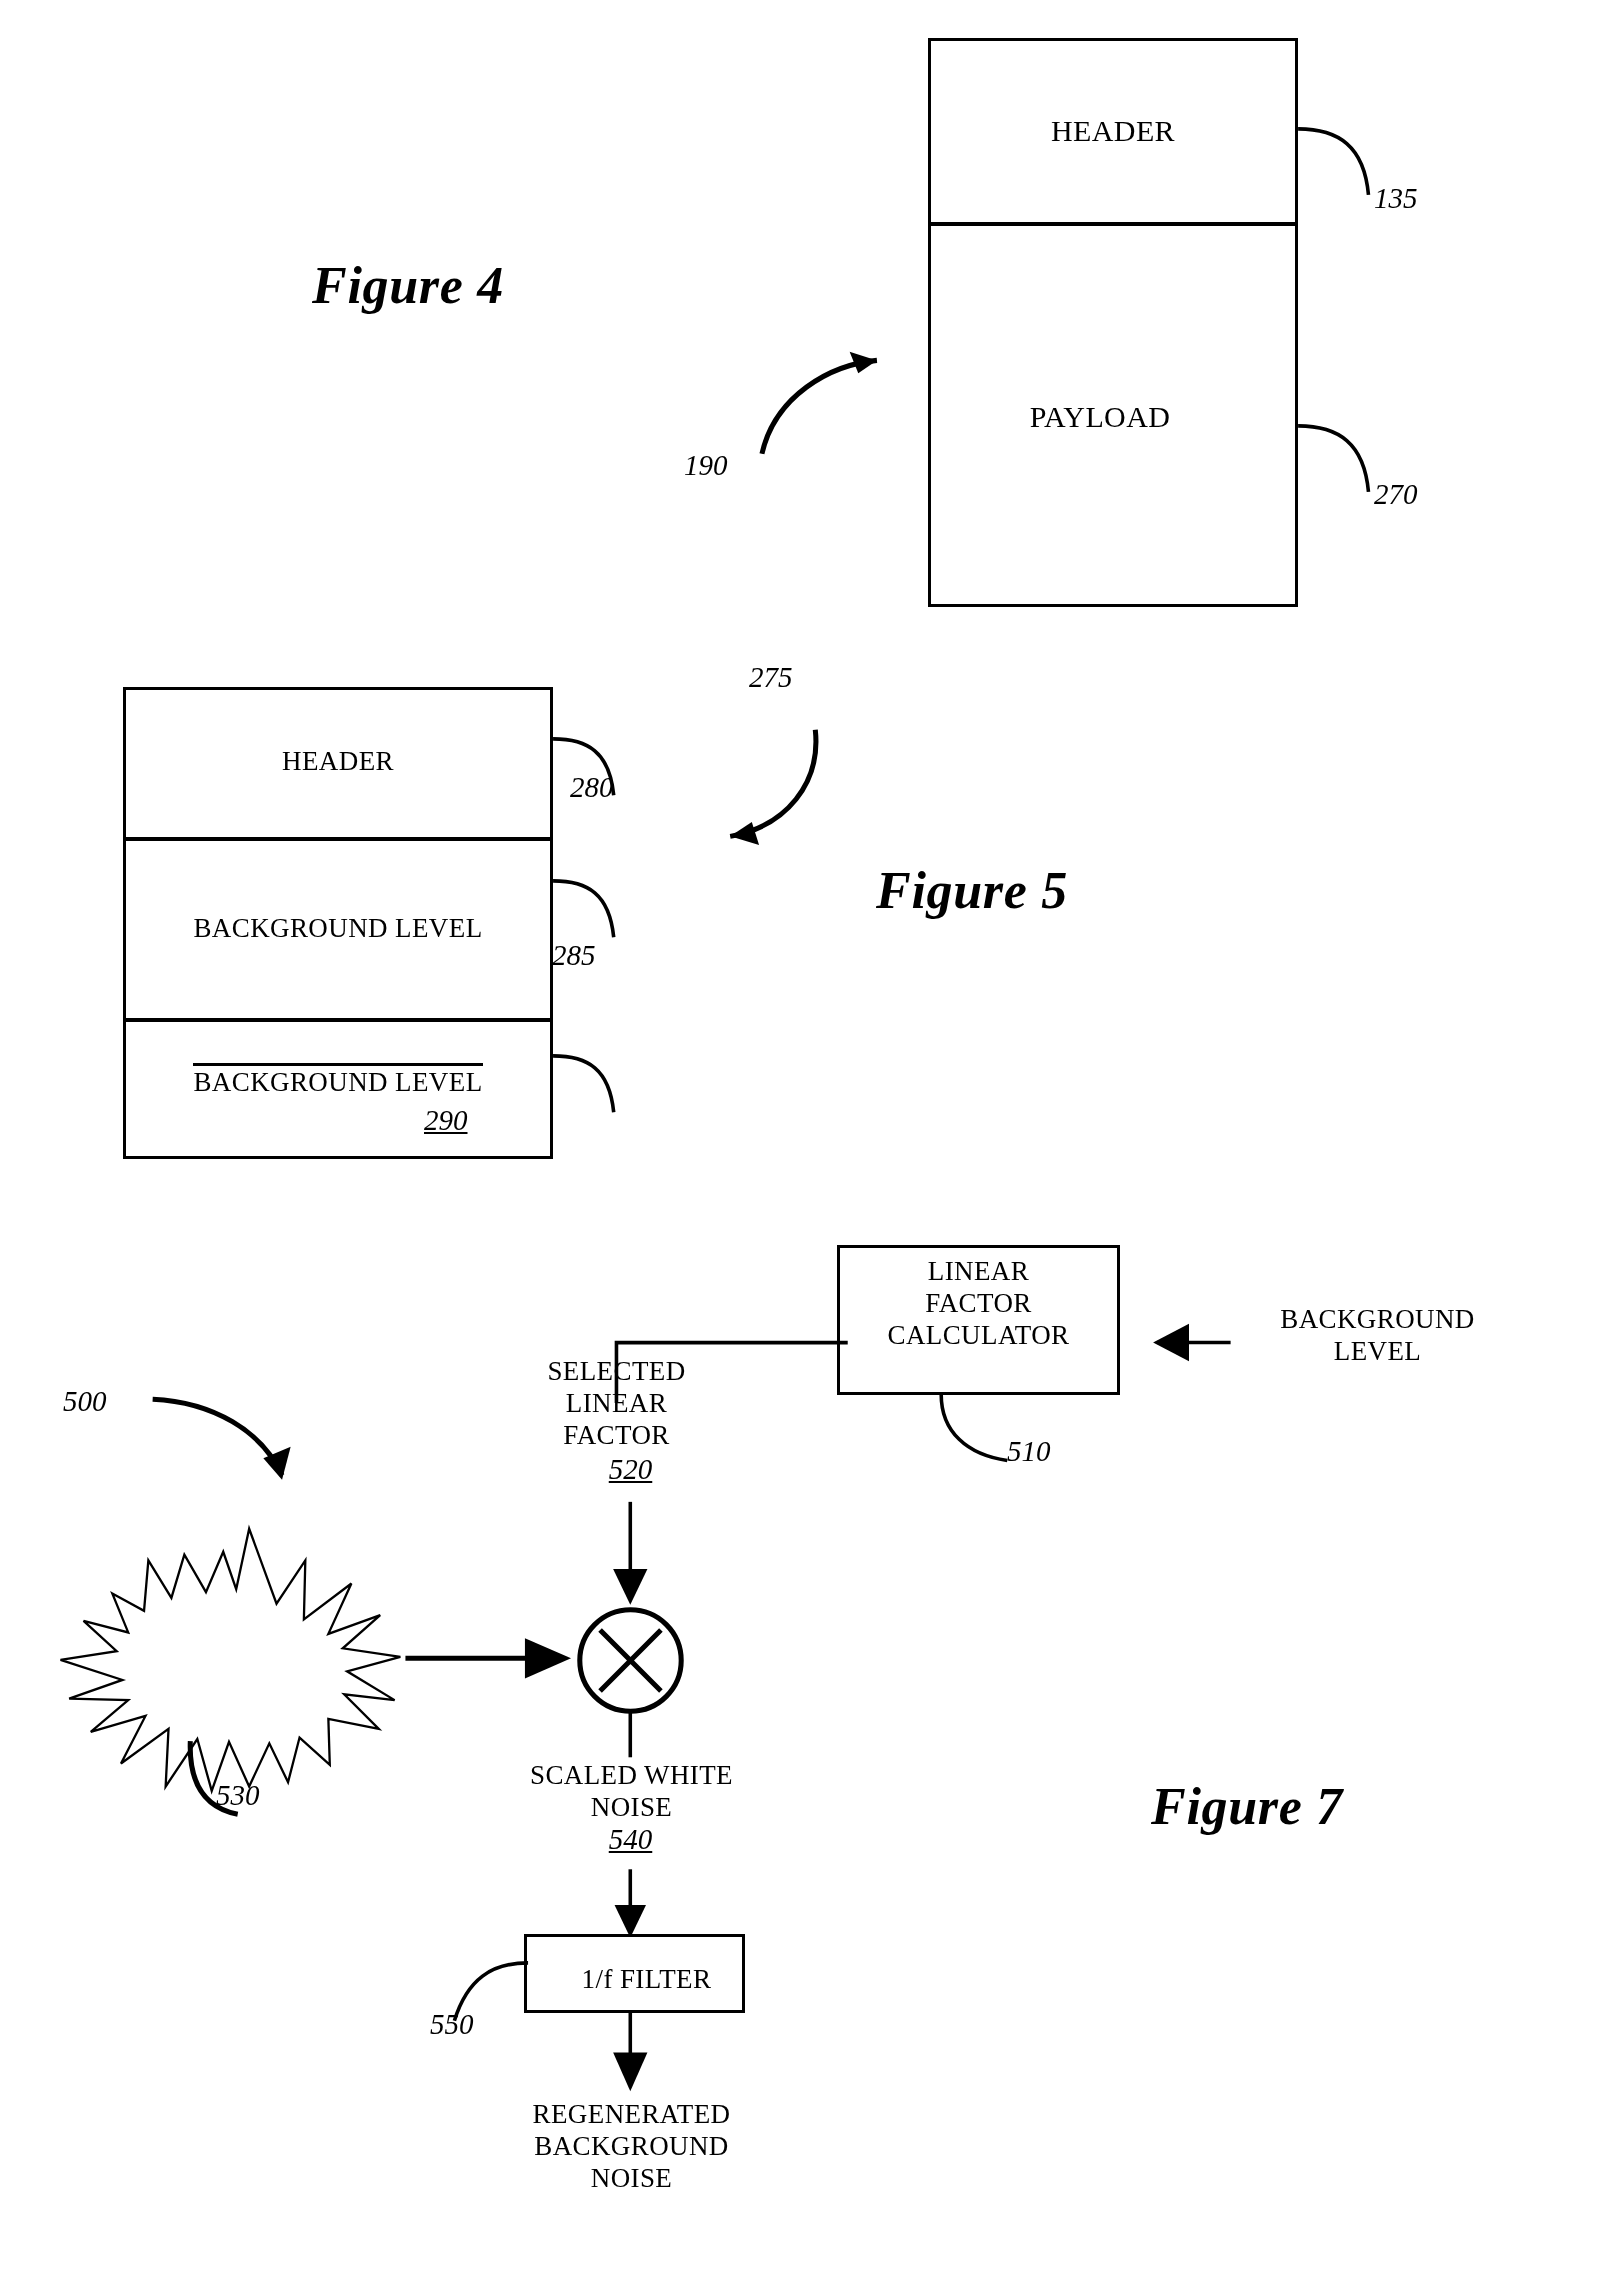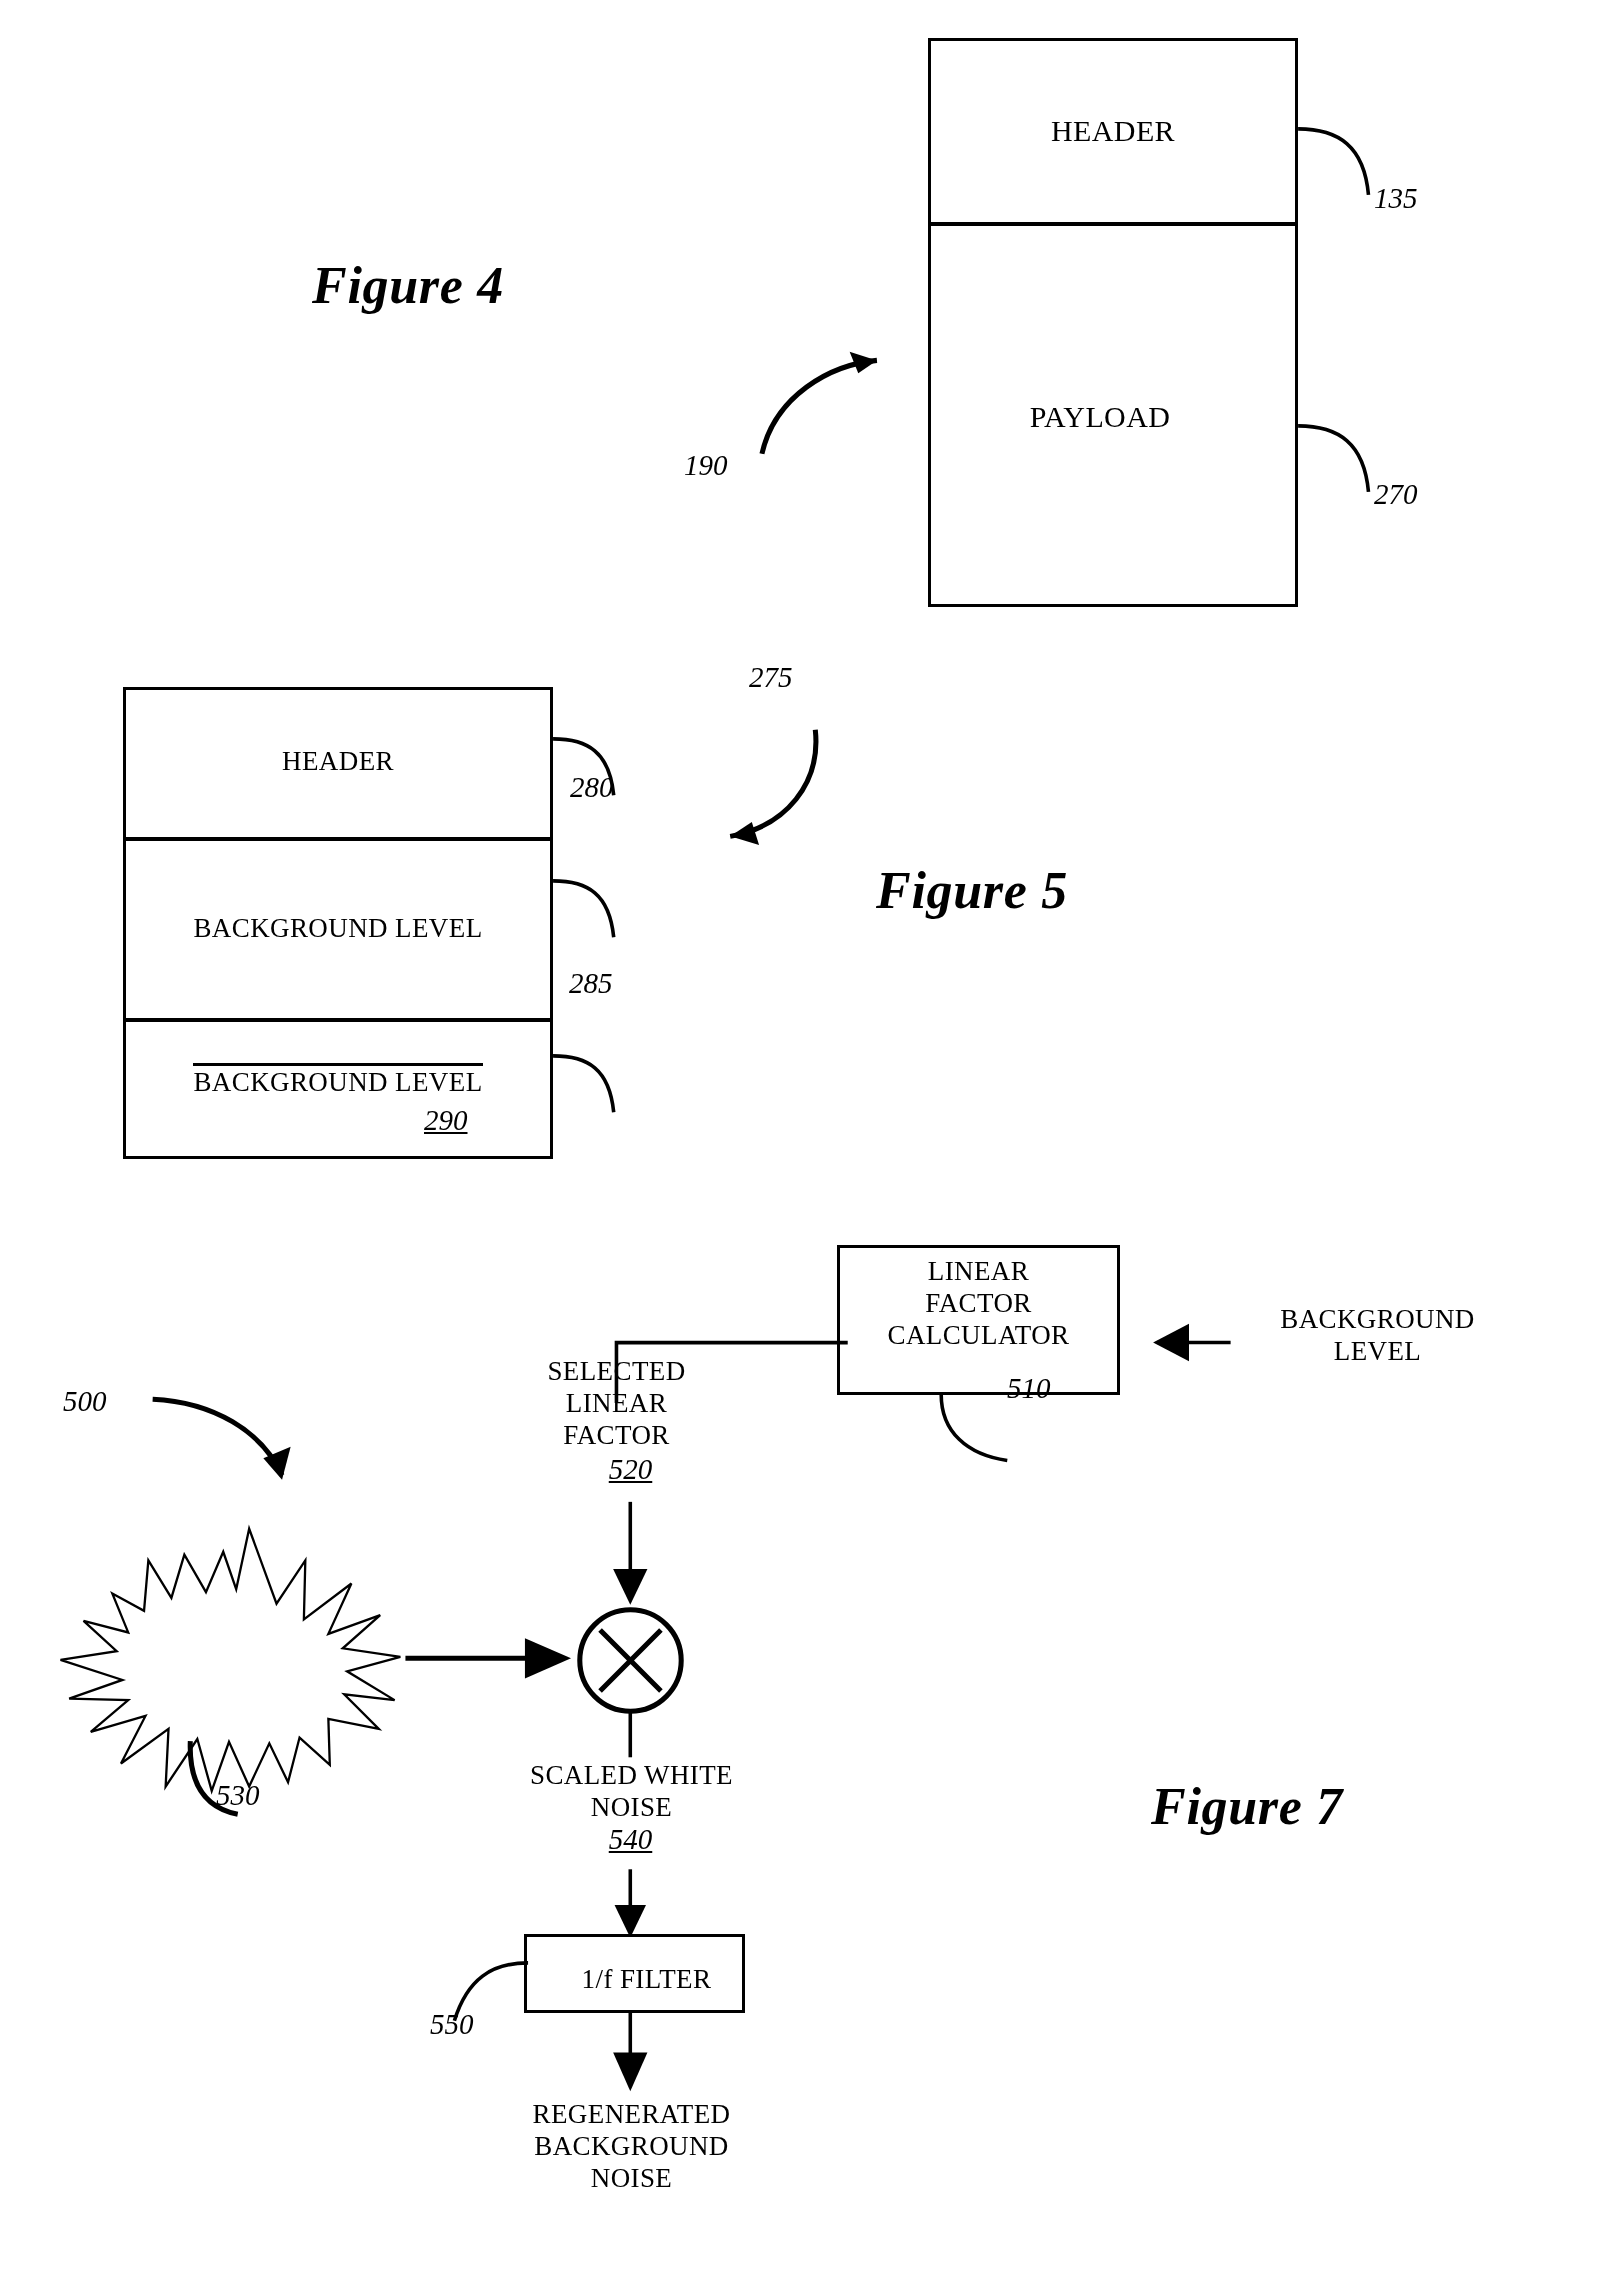--- a/index.html
+++ b/index.html
@@ -141,21 +141,21 @@
   </div>
 
   <svg class="abs" style="left:550px; top:736px; width:87px; height:65px;" viewBox="0 0 120 90">
     <path class="stroke-med" d="M4,4 C52,4 82,22 88,82"></path>
   </svg>
   <div class="abs ref" style="left:570px; top:773px;">280</div>
 
   <svg class="abs" style="left:550px; top:878px; width:87px; height:65px;" viewBox="0 0 120 90">
     <path class="stroke-med" d="M4,4 C52,4 82,22 88,82"></path>
   </svg>
-  <div class="abs ref" style="left:569px; top:941px;margin-top:28px;">285</div>
+  <div class="abs ref" style="left:552px; top:941px;">285</div>
 
   <svg class="abs" style="left:550px; top:1053px; width:87px; height:65px;" viewBox="0 0 120 90">
     <path class="stroke-med" d="M4,4 C52,4 82,22 88,82"></path>
   </svg>
   <div class="abs ref underlined" style="left:424px; top:1106px;">290</div>
 
   <svg class="abs" style="left:671px; top:721px; width:166px; height:137px;" viewBox="0 0 230 190">
     <path class="stroke-thick" d="M200,12 C208,86 160,146 82,160"></path>
     <path class="fill-black" d="M82,160 L122,172 L112,140 Z"></path>
   </svg>
@@ -166,21 +166,21 @@
   <div class="abs box" style="left:837px; top:1245px; width:283px; height:150px;"></div>
   <div class="abs" style="left:837px; top:1256px; width:283px; text-align:center;">
     <div class="blk-label">LINEAR</div>
     <div class="blk-label">FACTOR</div>
     <div class="blk-label">CALCULATOR</div>
   </div>
 
   <svg class="abs" style="left:938px; top:1393px; width:94px; height:79px;" viewBox="0 0 130 110">
     <path class="stroke-med" d="M4,2 C4,54 40,86 96,94"></path>
   </svg>
-  <div class="abs ref" style="left:1007px; top:1374px;">510</div>
+  <div class="abs ref" style="left:1007px; top:1437px;">510</div>
 
   <svg class="abs" style="left:1120px; top:1298px; width:115px; height:89px;" viewBox="0 0 160 124">
     <path class="stroke-med" d="M154,62 L52,62"></path>
     <path class="fill-black" d="M46,62 L96,36 L96,88 Z"></path>
   </svg>
   <div class="abs" style="left:1226px; top:1304px; width:303px; text-align:center;">
     <div class="blk-label">BACKGROUND</div>
     <div class="blk-label">LEVEL</div>
   </div>
 

